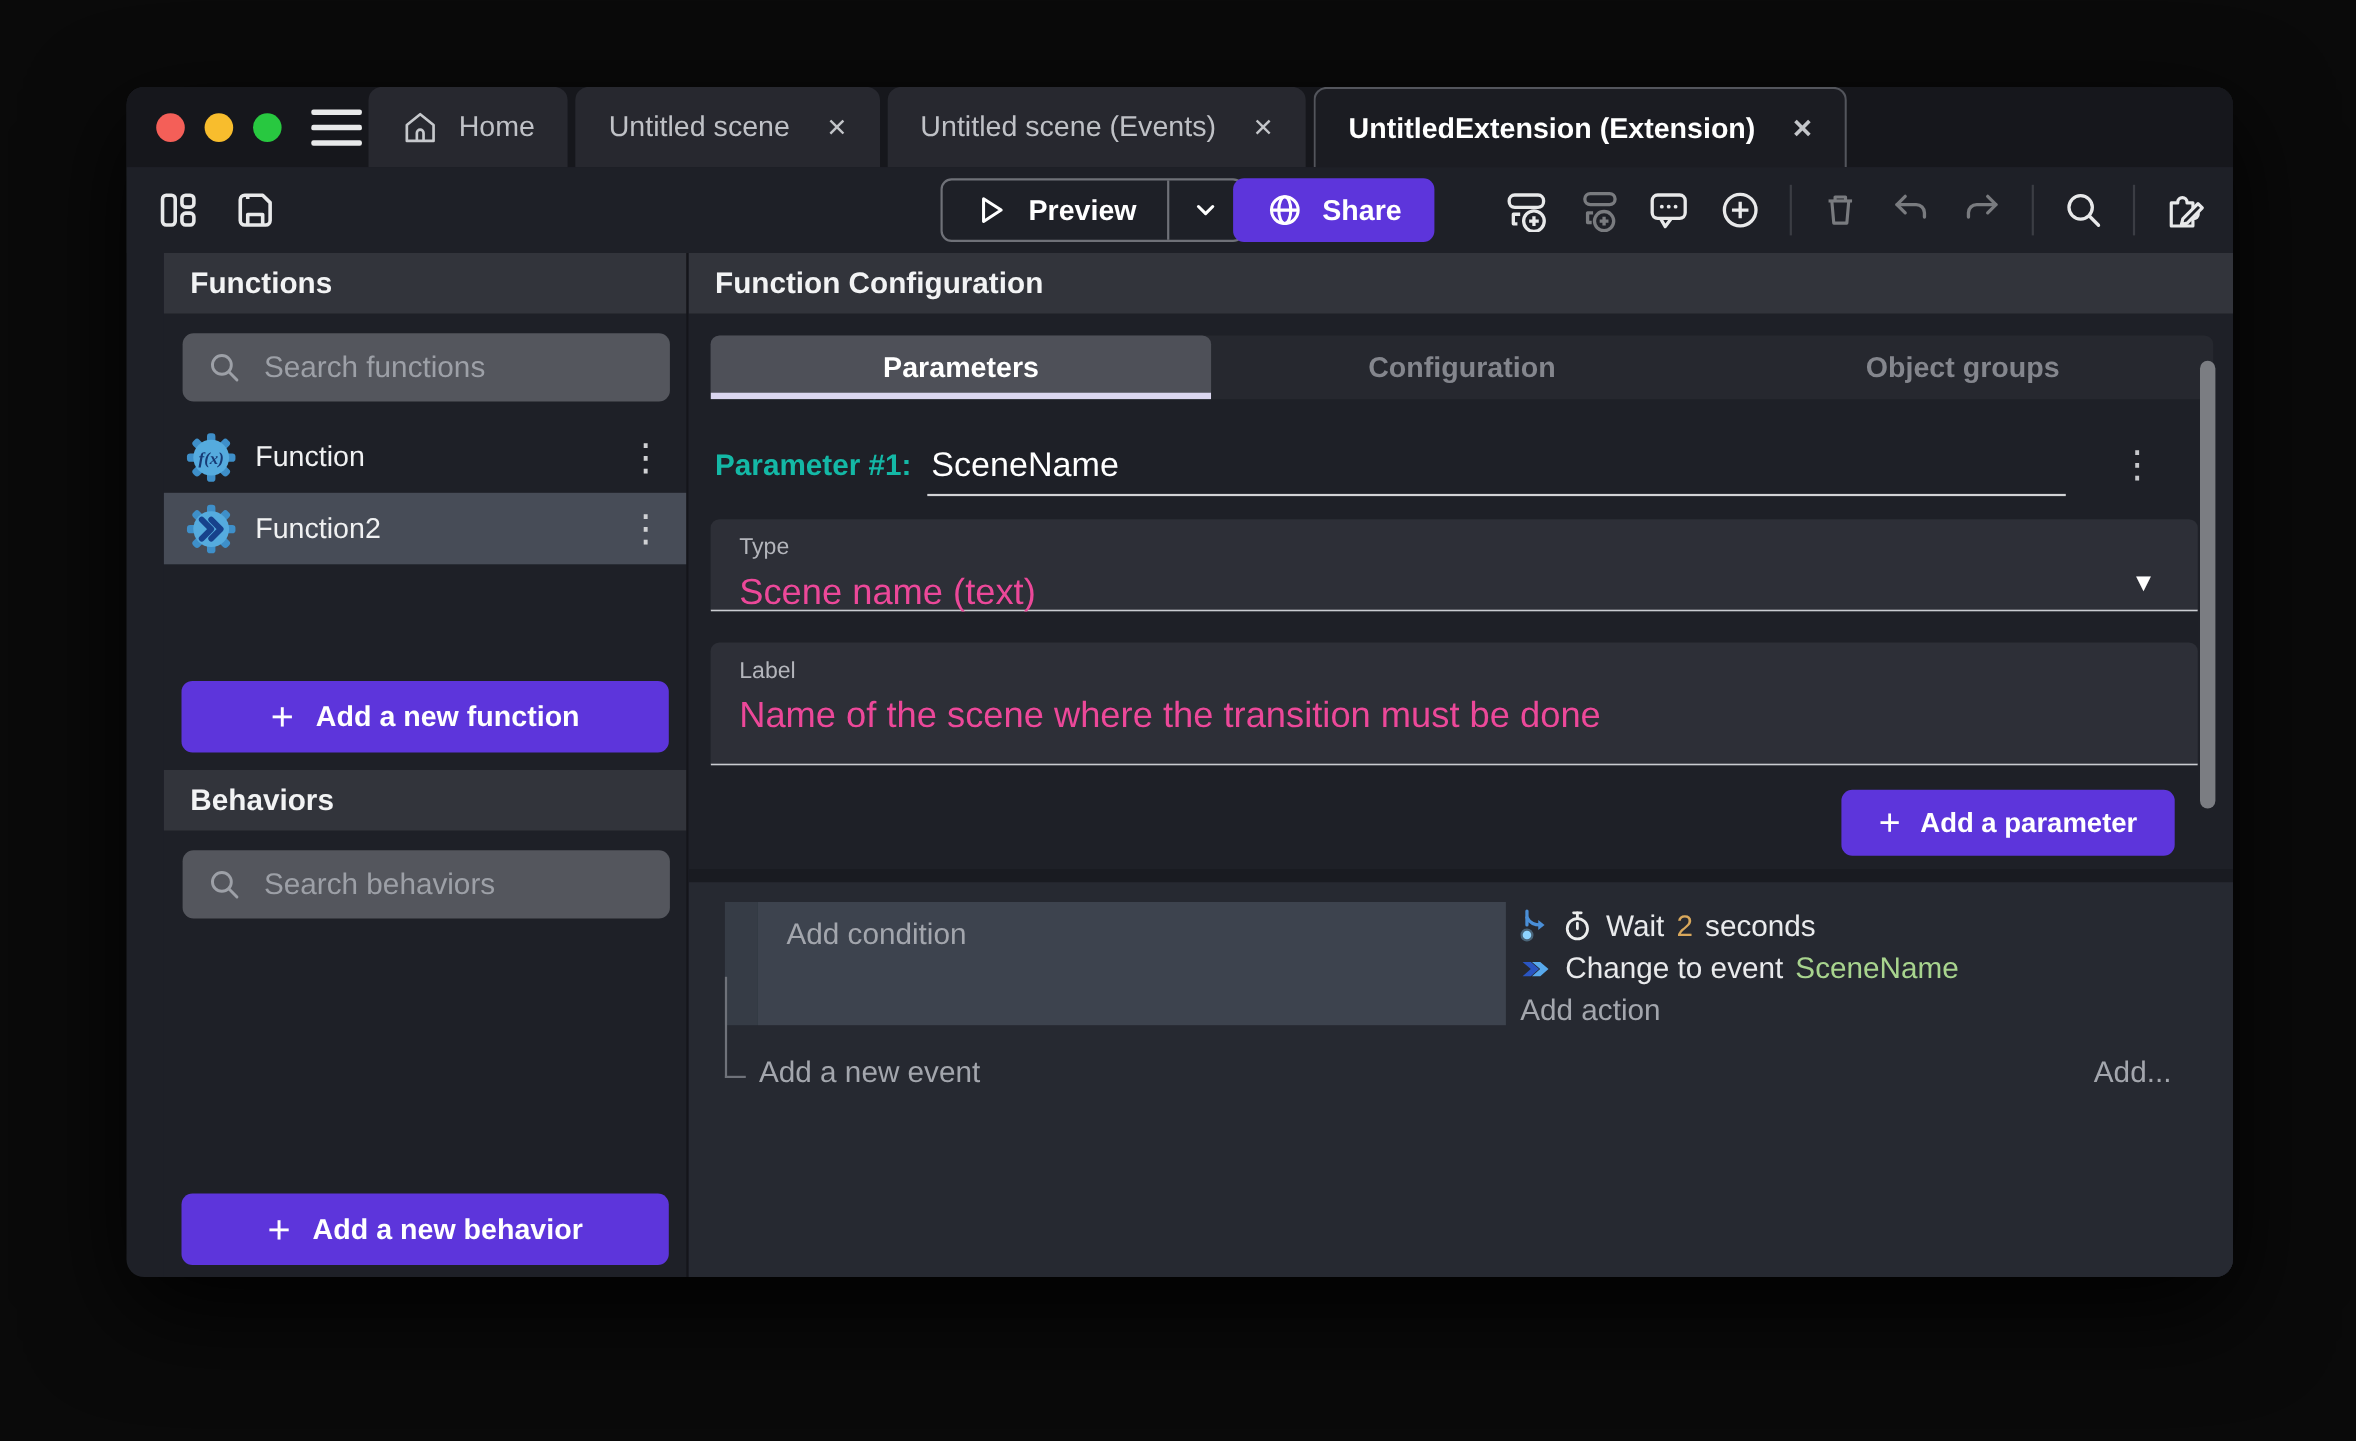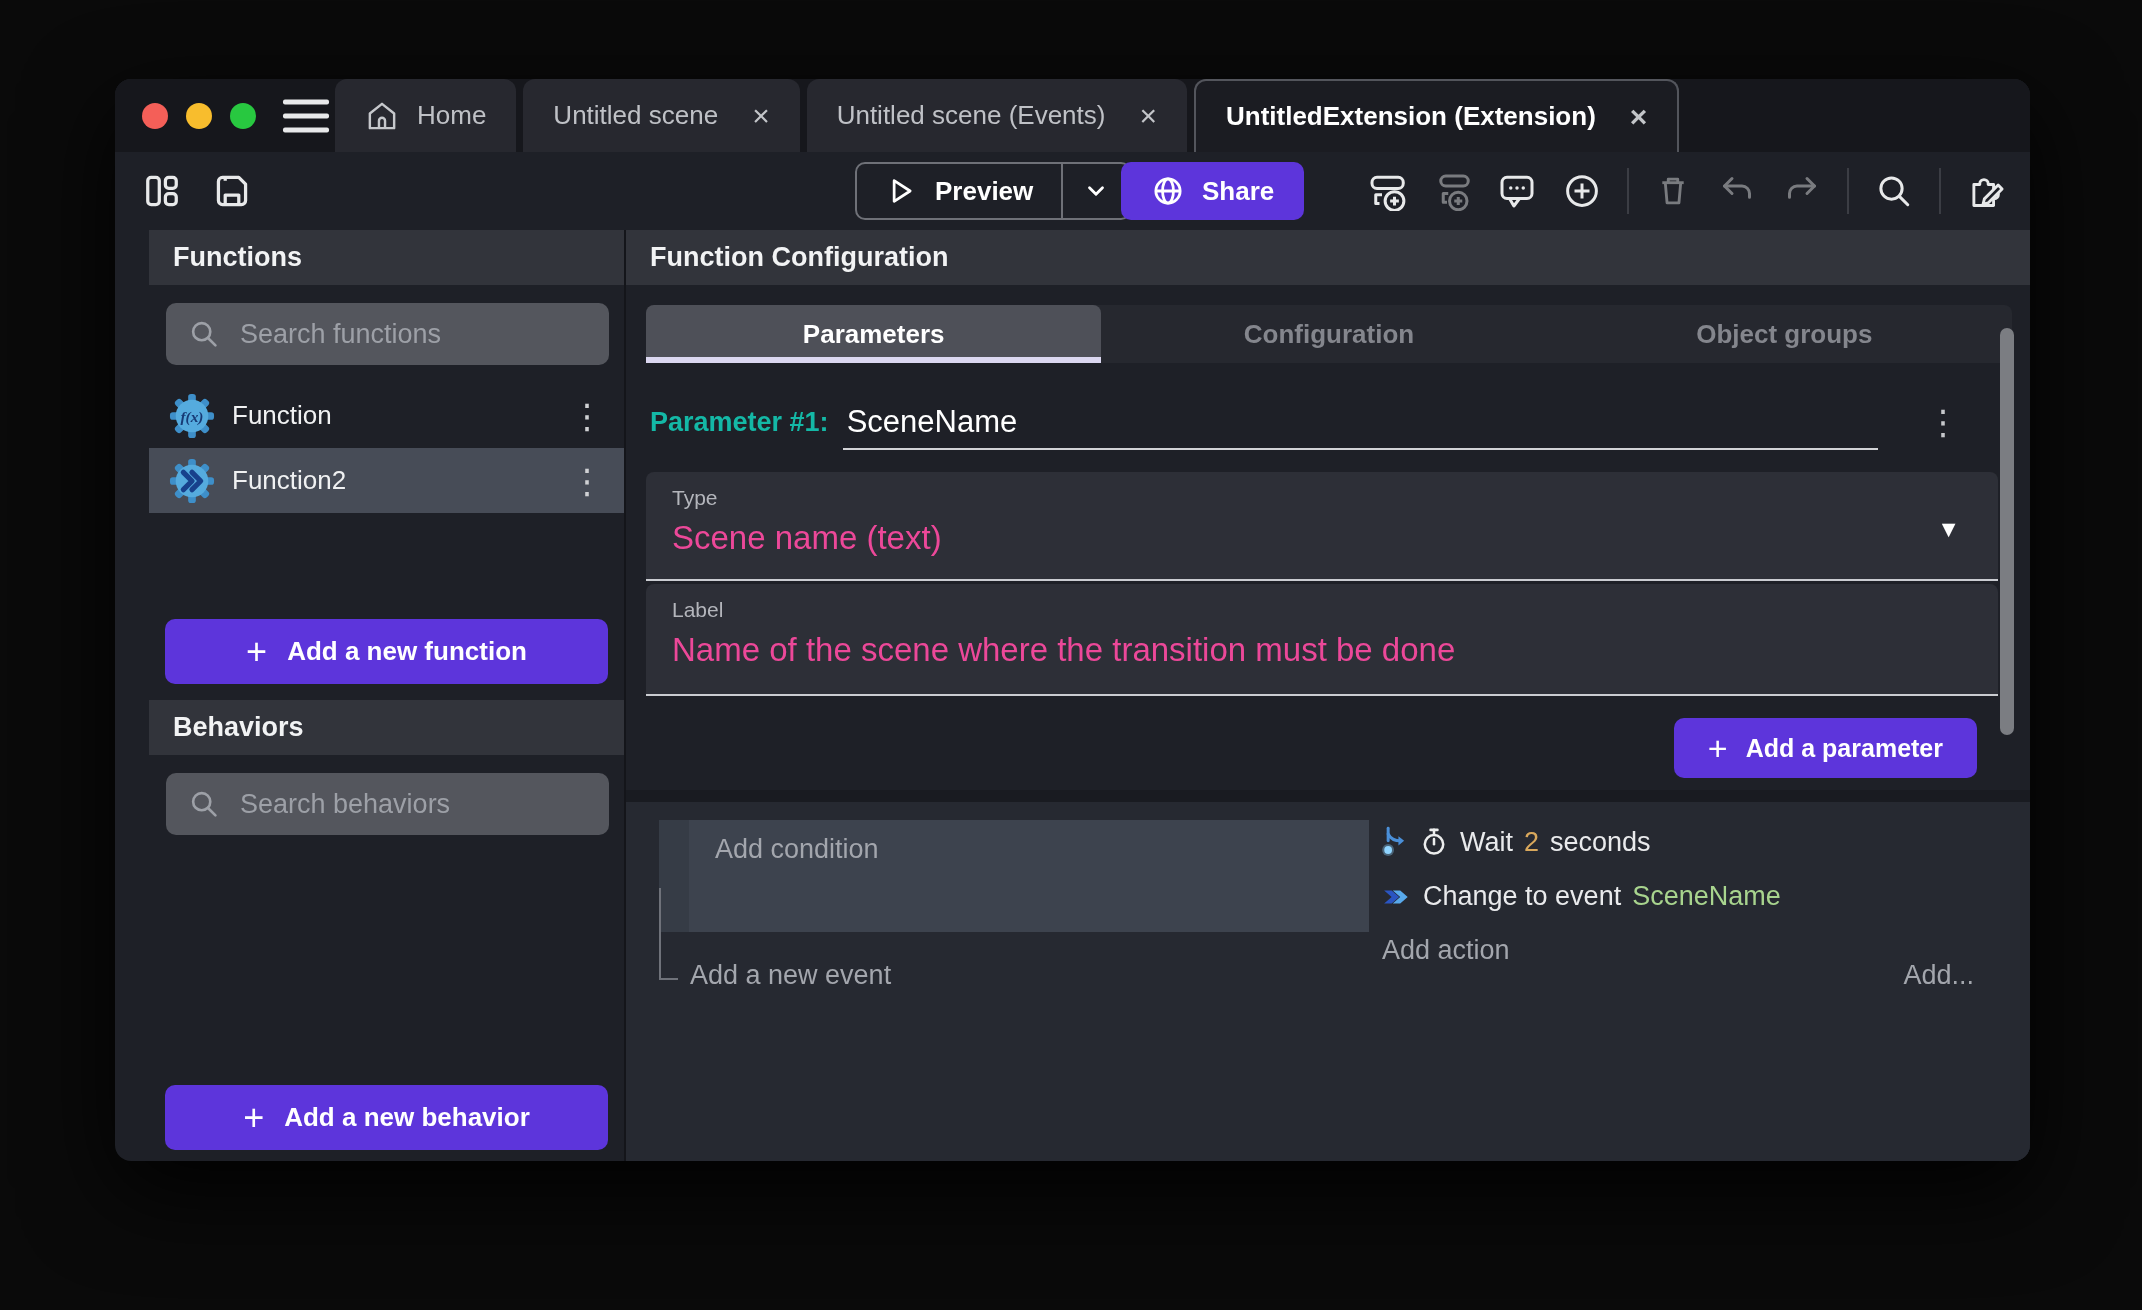--- a/index.html
+++ b/index.html
@@ -71,36 +71,36 @@
   .param-label { font-size:27px; font-weight:bold; color:#14b8a6; padding-bottom:12px; white-space:nowrap; }
   .param-name { flex:1; margin-left:14px; background:transparent; border:none; outline:none;
                 border-bottom:2px solid #d2d3d6; color:#fff; font-size:31px; padding:0 4px 8px; min-width:0; }
   .param-kebab { margin-left:48px; color:#c6c7cb; font-size:34px; padding-bottom:8px; cursor:pointer; }
 
   .field { position:absolute; left:20px; right:32px; background:#2d2f37; border-radius:8px 8px 0 0;
            border-bottom:2px solid #caccd1; padding:14px 26px 0; }
   .field-label { font-size:21px; color:#b3b5bb; }
   .field-value { display:block; width:94%; margin-top:9px; background:transparent; border:none; outline:none;
                  color:#ec4899; font-size:33px; }
-  #type-field { top:242px; height:109px; }
+  #type-field { top:242px; height:84px; }
   #label-field { top:354px; height:112px; }
   .dd-arrow { position:absolute; right:38px; top:44px; color:#fff; font-size:23px; cursor:pointer; }
 
   .add-param-btn { position:absolute; top:488px; right:53px; height:60px; padding:0 34px; background:#5d35db;
                    border-radius:10px; color:#fff; font-size:25px; font-weight:bold; display:flex; align-items:center;
                    gap:18px; cursor:pointer; }
   .add-param-btn .plus { font-size:34px; font-weight:normal; }
   .scrollbar { position:absolute; right:16px; top:98px; width:14px; height:407px; background:#7b7d82; border-radius:8px; cursor:pointer; }
 
   
   .events { position:absolute; left:0; right:0; top:560px; bottom:0; background:#262931; border-top:12px solid #191b21; }
   .event-row { position:absolute; left:33px; top:18px; display:flex; height:112px; }
   .event-strip { width:30px; background:#363c46; flex:none; }
   .cond-box { width:680px; flex:none; background:#3d434e; padding:14px 26px; color:#a3a6ad; font-size:27px; cursor:pointer; }
-  .actions { margin-left:13px; padding-top:6px; display:flex; flex-direction:column; gap:23px; font-size:27px; color:#e9eaec; }
+  .actions { margin-left:13px; padding-top:6px; display:flex; flex-direction:column; gap:7px; font-size:27px; color:#e9eaec; }
   .action-line { display:flex; align-items:center; gap:11px; cursor:pointer; }
   .amber { color:#d9a85c; }
   .green { color:#a8d48e; }
   .muted { color:#a3a6ad; }
   .bracket { position:absolute; left:33px; top:86px; width:19px; height:92px;
              border-left:2px solid #6f727a; border-bottom:2px solid #6f727a; }
   .add-new-event { position:absolute; left:64px; top:158px; font-size:27px; color:#a3a6ad; cursor:pointer; }
   .add-more { position:absolute; right:56px; top:158px; font-size:27px; color:#a3a6ad; cursor:pointer; }
 
   svg { display:block; }

